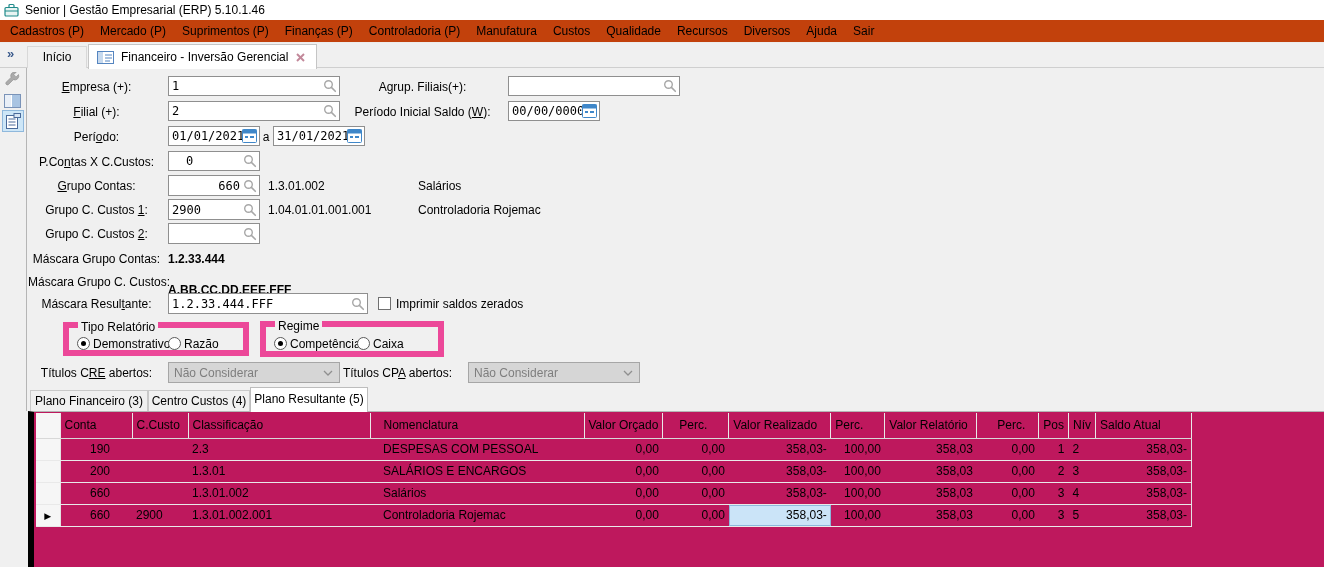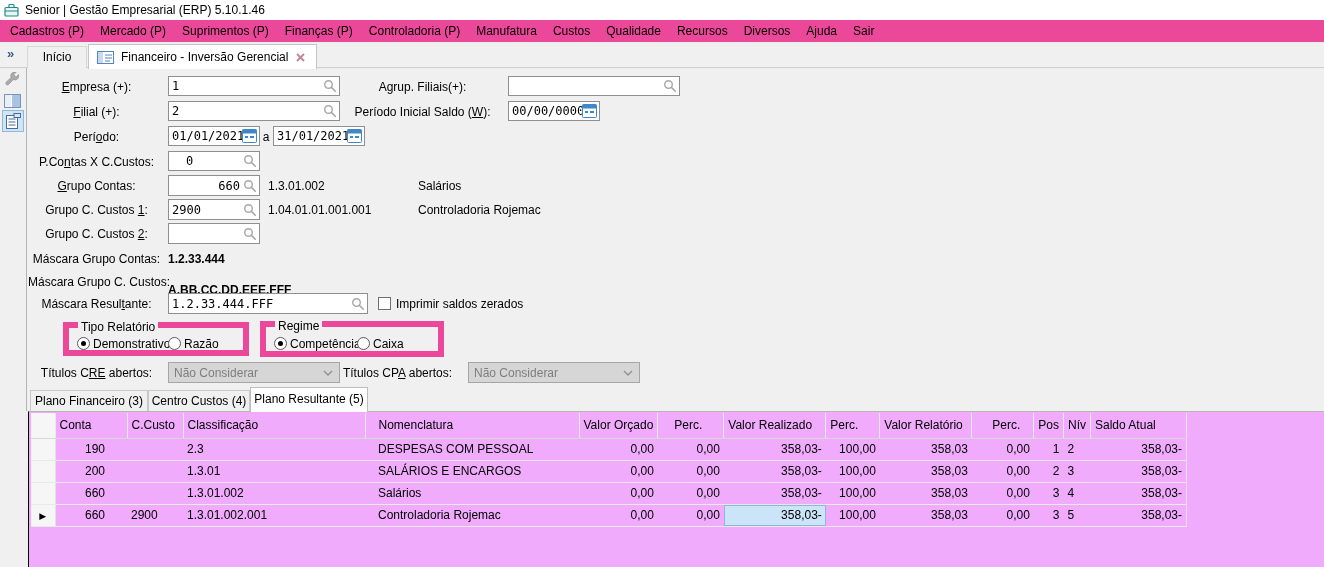--- a/index.html
+++ b/index.html
@@ -7,21 +7,21 @@
   body {
     position:relative;
     font-family:"Liberation Sans", sans-serif;
     font-size:12px; color:#000; background:#f0f0f0;
   }
   .abs { position:absolute; }
 
   
   .titlebar { left:0; top:0; width:1324px; height:20px; background:#fff;
               display:flex; align-items:center; gap:6px; padding-left:4px; }
-  .menubar  { left:0; top:20px; width:1324px; height:23px; background:#ec4899;
+  .menubar  { left:0; top:20px; width:1324px; height:23px; background:#c2410c;
               display:flex; align-items:center; padding-left:2px; border-bottom:1px solid #ececec; }
   .menu-item { padding:3px 8px; cursor:default; white-space:nowrap; }
 
   
   .tabstrip { left:0; top:43px; width:1324px; height:25px; background:#f0f0f0;
               border-bottom:1px solid #cfcfcf; }
   .overflow-btn { position:absolute; left:7px; top:3px; font-weight:bold; color:#3a5a8c; font-size:13px; }
   .tab-inicio { position:absolute; left:27px; top:3px; width:60px; height:22px;
                 border:1px solid #d8d8d8; border-bottom:none; background:#f0f0f0;
                 text-align:center; line-height:21px; }
@@ -62,22 +62,22 @@
              color:#7e7e7e; display:flex; align-items:center; justify-content:space-between;
              padding:0 6px 0 5px; }
 
   
   .gtab { position:absolute; height:21px; top:390px; background:#f0f0f0;
           border:1px solid #c9c9c9; border-bottom:none; text-align:center; line-height:20px;
           white-space:nowrap; }
   .gtab.active { top:387px; height:25px; background:#fff; border-color:#bdbdbd; line-height:23px; z-index:3; }
 
   
-  .grid-panel { left:28px; top:411px; width:1296px; height:156px; background:#f0abfc;
-                border-top:1px solid #b5b5b5; border-left:1px solid #000000; }
+  .grid-panel { left:28px; top:411px; width:1296px; height:156px; background:#be185d;
+                border-top:1px solid #b5b5b5; border-left:6px solid #000000; }
   table.grid { position:absolute; left:2px; top:1px; border-collapse:collapse; table-layout:fixed;
                font-size:12px; }
   .grid td { height:22px; padding:0 4px; white-space:nowrap; overflow:hidden;
              border-bottom:1px solid #e9e9e9; }
   .grid tr.head td { height:25px; border-bottom:1px solid #d8d8d8; border-right:1px solid #e9e9e9; }
   .grid td.r { text-align:right; }
   .grid td.sel { background:#f6f6f6; border-right:1px solid #e2e2e2; text-align:center; }
   .grid td.last { border-right:1px solid #e2e2e2; }
   .grid td.selected-cell { background:#cbe4f8; box-shadow: inset 0 0 0 1px #8db8dc; }
   .marker { font-size:9px; }

